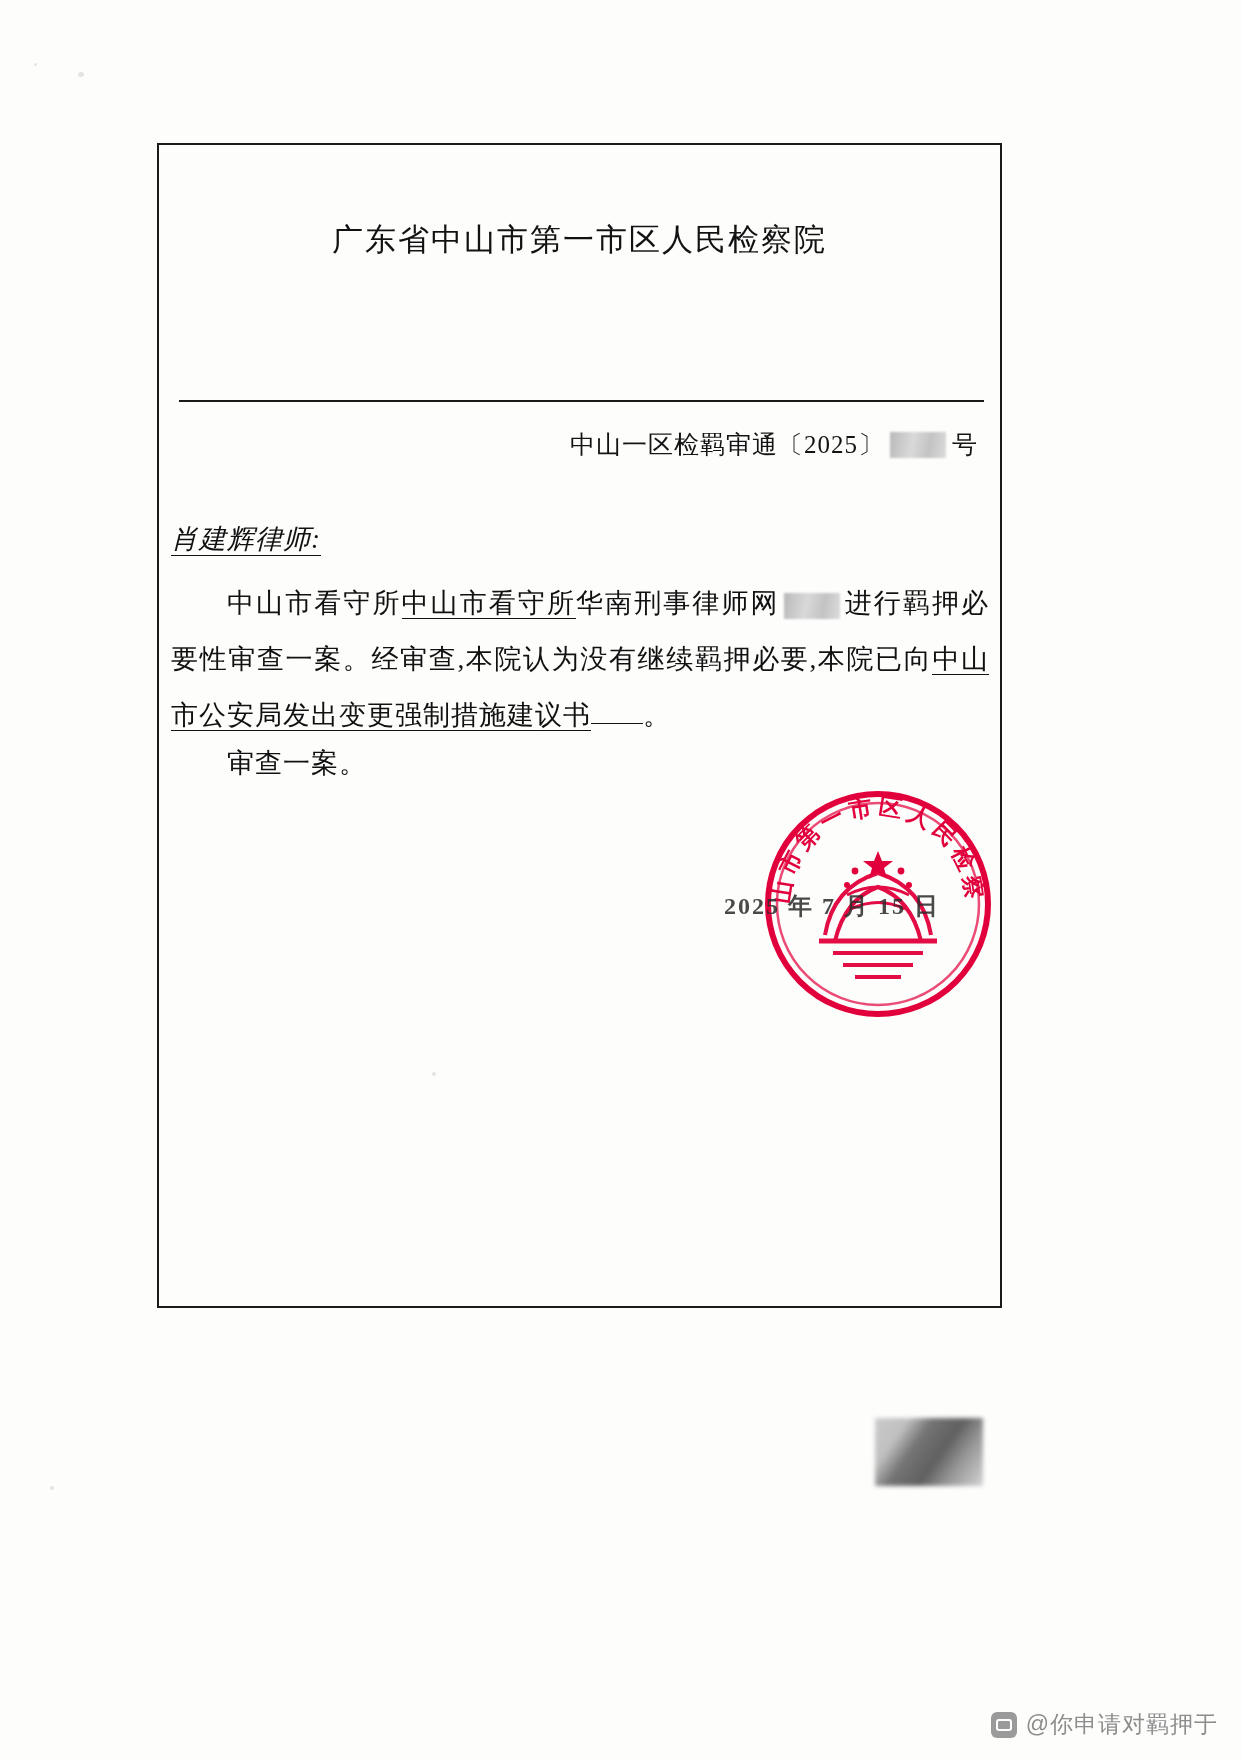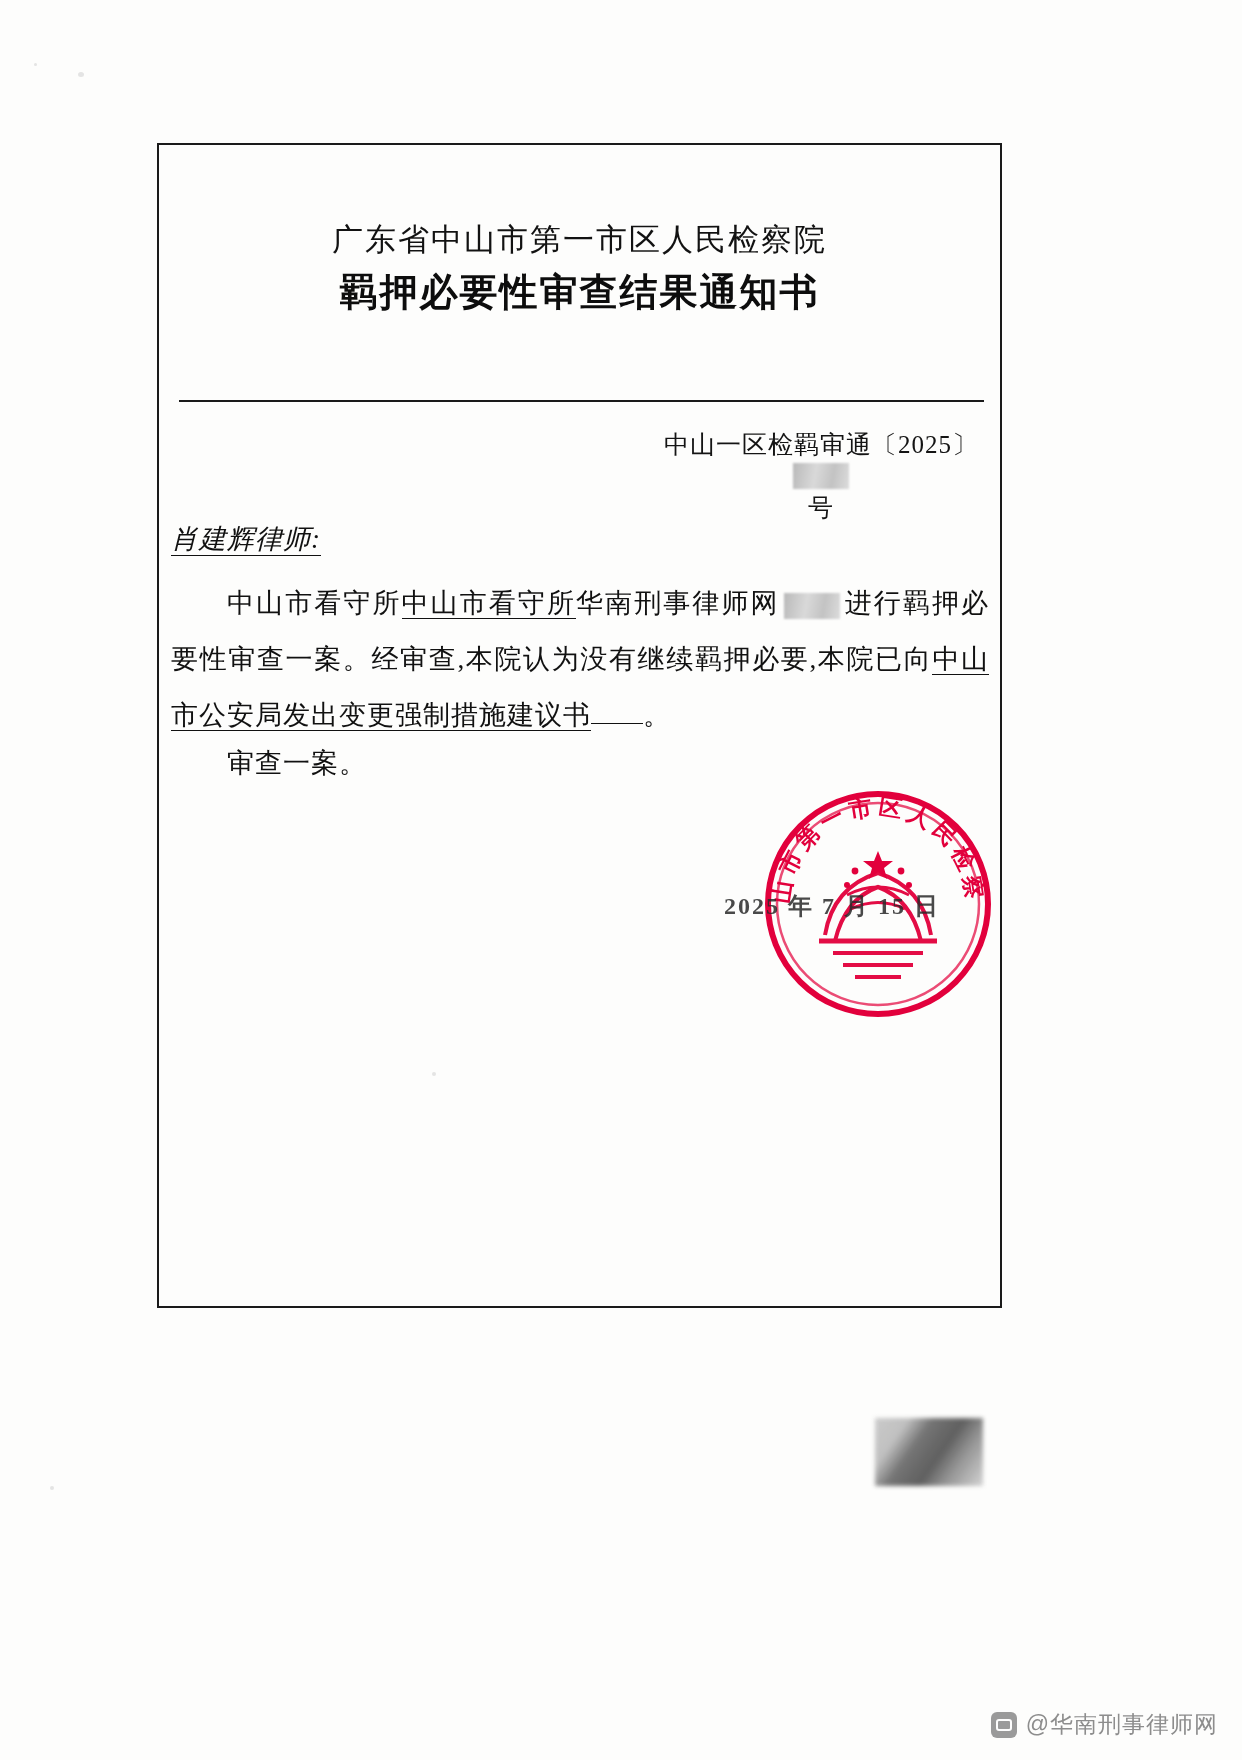--- a/index.html
+++ b/index.html
@@ -89,21 +89,20 @@
     position: absolute;
     top: 283px;
     right: 22px;
     font-size: 25px;
     letter-spacing: 1px;
     color: #141414;
     white-space: nowrap;
     display: flex;
     align-items: center;
     gap: 2px;
-    flex-direction: column;
   }
   .redact-inline {
     display: inline-block;
     width: 56px;
     height: 26px;
     background: linear-gradient(100deg,#b9b9b9,#d9d9d9 40%,#c3c3c3 70%,#dcdcdc);
     vertical-align: middle;
     margin: 0 4px;
     filter: blur(1px);
   }
@@ -241,21 +240,20 @@
   <div class="speck" style="left:78px;top:72px;width:6px;height:5px;"></div>
   <div class="speck" style="left:34px;top:63px;width:3px;height:3px;"></div>
   <div class="speck" style="left:50px;top:1486px;width:4px;height:4px;"></div>
   <div class="speck" style="left:432px;top:1072px;width:4px;height:4px;"></div>
 
   <div class="doc-frame">
     <div class="doc-inner">
 
       <div class="org-title">广东省中山市第一市区人民检察院</div>
 
-      <div class="doc-title">羁押必要性审查结果通知书</div>
 
       <div class="rule"></div>
 
       <div class="doc-number">
         <span>中山一区检羁审通〔2025〕</span>
         <span class="redact-inline"></span>
         <span>号</span>
       </div>
 
       <div class="addressee">
@@ -307,15 +305,15 @@
 
       <div class="date-line">2025 年 7 月 15 日</div>
 
     </div>
   </div>
 
   <div class="redact-block"></div>
 
   <div class="watermark">
     <span class="wm-logo"></span>
-    <span>@华南刑事律师网</span>
+    <span>@你申请对羁押于</span>
   </div>
 </div>
 
 </body></html>

